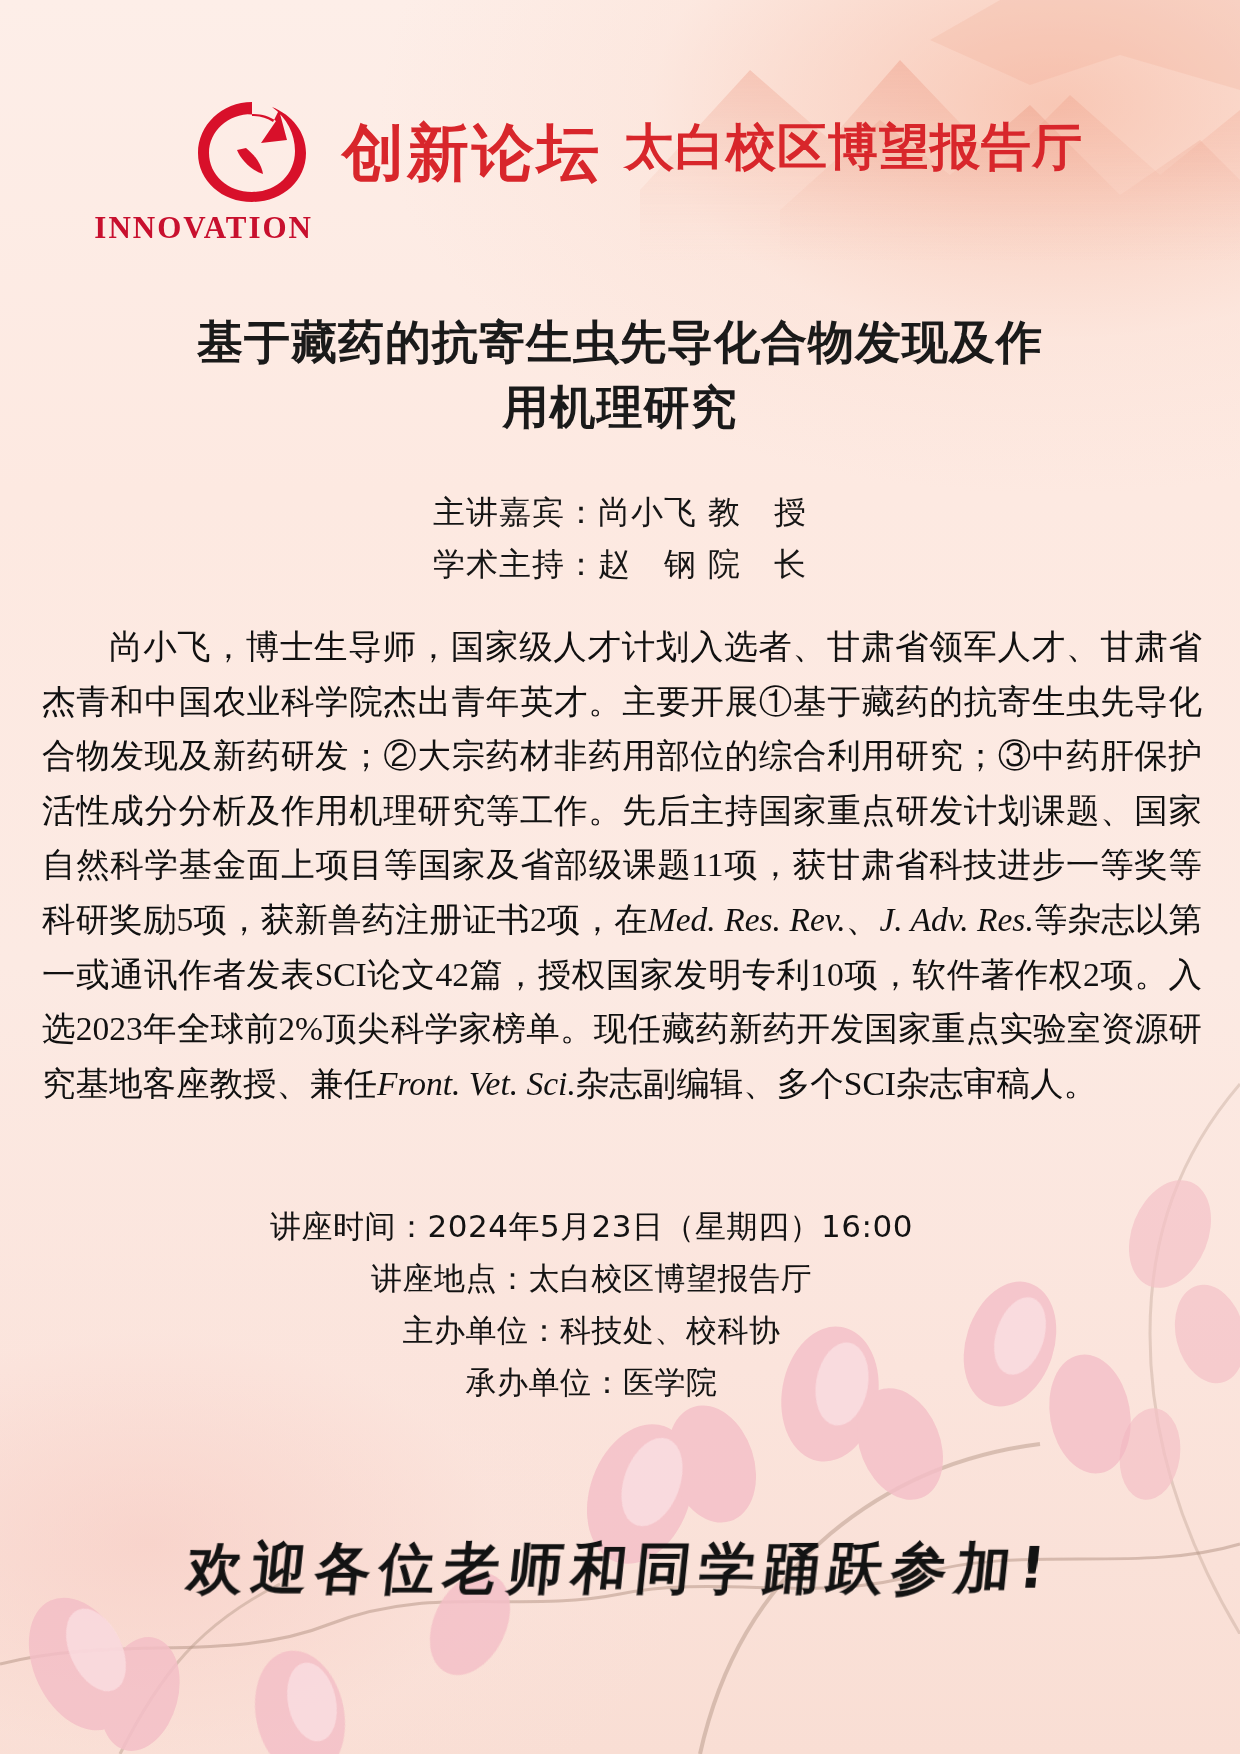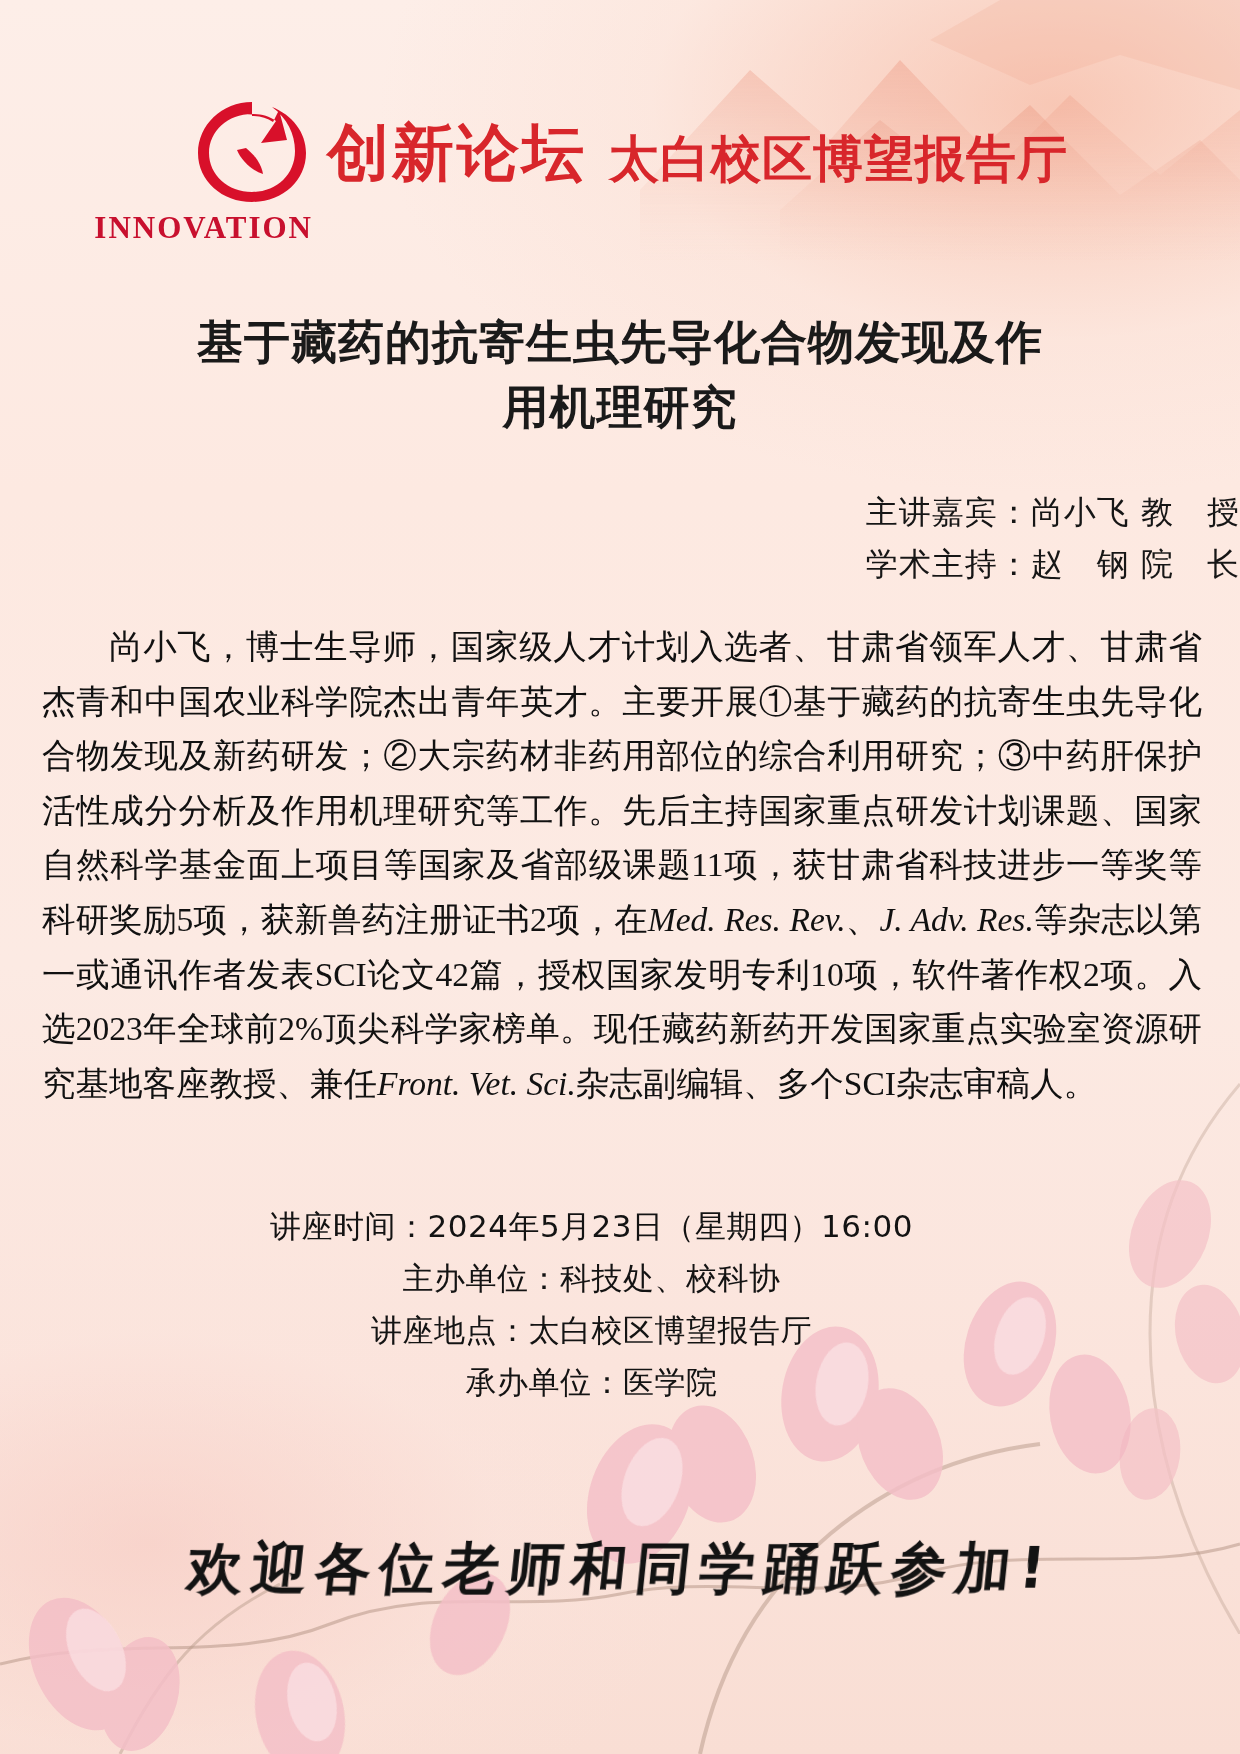--- a/index.html
+++ b/index.html
@@ -67,22 +67,22 @@
   .logo-text {
     font-family: "Liberation Serif", serif;
     font-size: 31px;
     letter-spacing: 2px;
     color: #c8102e;
     font-weight: 700;
     margin-top: 2px;
   }
   .header-titles {
     display: flex;
-    align-items: flex-end;
-    margin-left: 14px;
+    align-items: flex-start;
+    margin-left: 29px;
     padding-top: 26px;
   }
   .forum-title {
     font-family: "DejaVu Sans", "Liberation Sans", sans-serif;
     font-size: 62px;
     font-weight: 700;
     color: #d8262b;
     letter-spacing: 3px;
     line-height: 1;
   }
@@ -108,21 +108,21 @@
     color: #1a1a1a;
     line-height: 1.42;
     letter-spacing: 1px;
   }
 
   
   .people {
     position: absolute;
     top: 487px; left: 0;
     width: 1240px;
-    text-align: right;
+    text-align: center;
     font-family: "DejaVu Sans", "Liberation Sans", sans-serif;
     font-size: 32px;
     color: #161616;
     line-height: 1.62;
     letter-spacing: 1px;
   }
 
   
   .bio {
     position: absolute;
@@ -210,22 +210,22 @@
     <div>主讲嘉宾：尚小飞 教　授</div>
     <div>学术主持：赵　钢 院　长</div>
   </div>
 
   <div class="bio">
     <span>尚小飞，博士生导师，国家级人才计划入选者、甘肃省领军人才、甘肃省杰青和中国农业科学院杰出青年英才。主要开展①基于藏药的抗寄生虫先导化合物发现及新药研发；②大宗药材非药用部位的综合利用研究；③中药肝保护活性成分分析及作用机理研究等工作。先后主持国家重点研发计划课题、国家自然科学基金面上项目等国家及省部级课题11项，获甘肃省科技进步一等奖等科研奖励5项，获新兽药注册证书2项，在</span><span class="journal">Med. Res. Rev.</span><span>、</span><span class="journal">J. Adv. Res.</span><span>等杂志以第一或通讯作者发表SCI论文42篇，授权国家发明专利10项，软件著作权2项。入选2023年全球前2%顶尖科学家榜单。现任藏药新药开发国家重点实验室资源研究基地客座教授、兼任</span><span class="journal">Front. Vet. Sci.</span><span>杂志副编辑、多个SCI杂志审稿人。</span>
   </div>
 
   <div class="details">
     <div class="row">讲座时间：2024年5月23日（星期四）16:00</div>
+    <div class="row">讲座地点：太白校区博望报告厅</div>
     <div class="row">主办单位：科技处、校科协</div>
-    <div class="row">讲座地点：太白校区博望报告厅</div>
     <div class="row">承办单位：医学院</div>
   </div>
 
   <svg class="flora-bottom" viewBox="0 0 1240 560" preserveAspectRatio="none">
     <g opacity="0.9">
       <path d="M0,470 C120,440 230,470 330,430 C430,390 520,420 620,400 C720,380 820,410 920,380 C1020,350 1140,380 1240,350" stroke="#a98b7a" stroke-width="3" fill="none" opacity="0.55"></path>
       <path d="M700,560 C720,470 760,400 830,340 C890,290 960,260 1040,250" stroke="#a98b7a" stroke-width="4" fill="none" opacity="0.5"></path>
       <path d="M120,560 C160,480 200,430 280,390" stroke="#a98b7a" stroke-width="3" fill="none" opacity="0.45"></path>
 
       <g fill="#f3b9c4" opacity="0.85">

